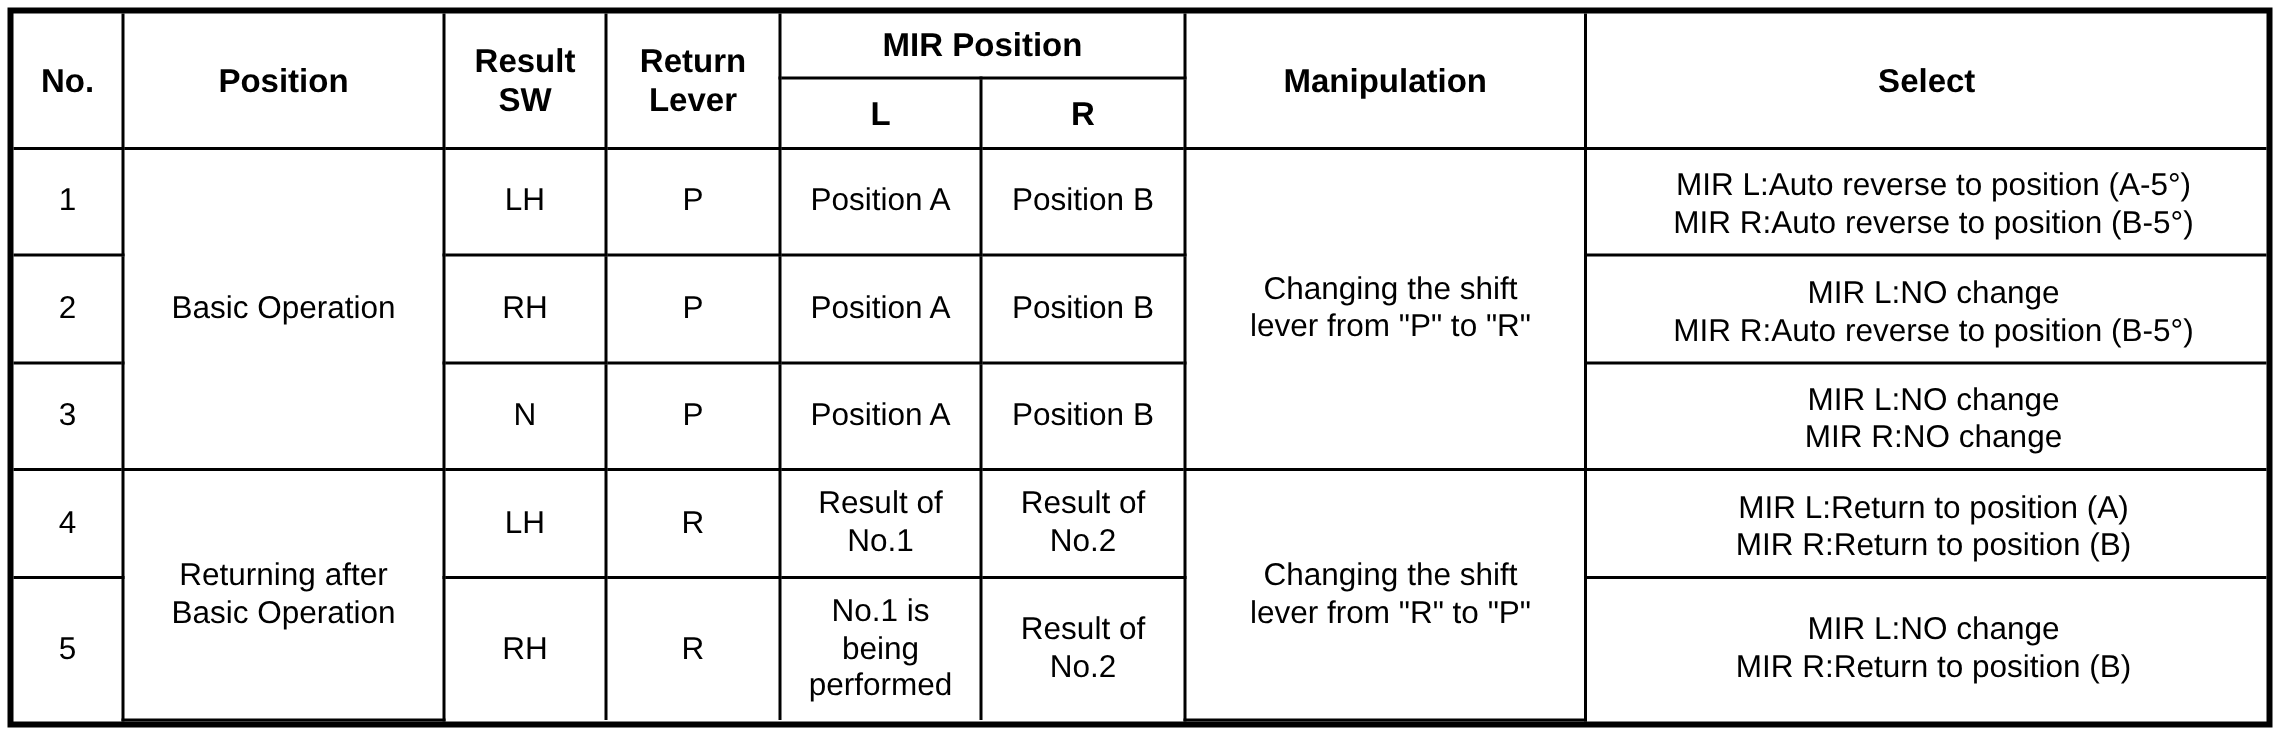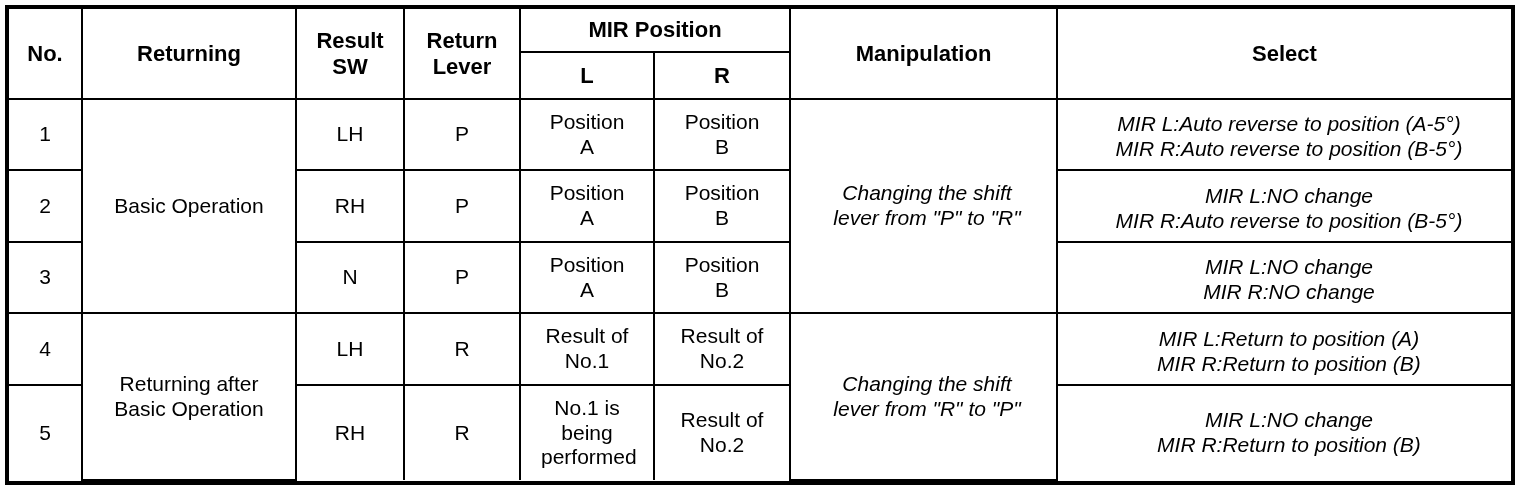--- a/index.html
+++ b/index.html
@@ -72,41 +72,39 @@
     padding: 0 8px;
     white-space: pre-line;
   }
 
   td.result-cell {
     text-align: left;
     vertical-align: top;
   }
   td.result-cell .cell-inner {
     padding: 5px 0 0 9px;
-    font-style: italic;
   }
   td.result-cell.vcenter {
     vertical-align: middle;
   }
   td.result-cell.vcenter .cell-inner {
     padding: 0 0 0 9px;
   }
 
   td.manip-cell {
     text-align: left;
     vertical-align: middle;
-    font-style: italic;
   }
   td.manip-cell .cell-inner {
     padding: 0 0 0 7px;
   }
 
   td.op-cell .cell-inner,
   td.mir-cell .cell-inner {
-    padding: 0 20px;
+    padding: 0 8px;
   }
 
   .hdr-mir-top {
     border-bottom: 2px solid #000 !important;
     height: 42px;
   }
   .hdr-mir-sub {
     height: 45px;
   }
 </style>
@@ -124,21 +122,21 @@
       <col class="c-mirr">
       <col class="c-manip">
       <col class="c-result">
     </colgroup>
     <thead>
       <tr>
         <th rowspan="2">
             <span class="cell-inner">No.</span>
           </th>
         <th rowspan="2">
-            <span class="cell-inner">Returning</span>
+            <span class="cell-inner">Position</span>
           </th>
         <th rowspan="2">
             <span class="cell-inner">Result
 SW</span>
           </th>
         <th rowspan="2">
             <span class="cell-inner">Return
 Lever</span>
           </th>
         <th colspan="2" class="hdr-mir-top">

